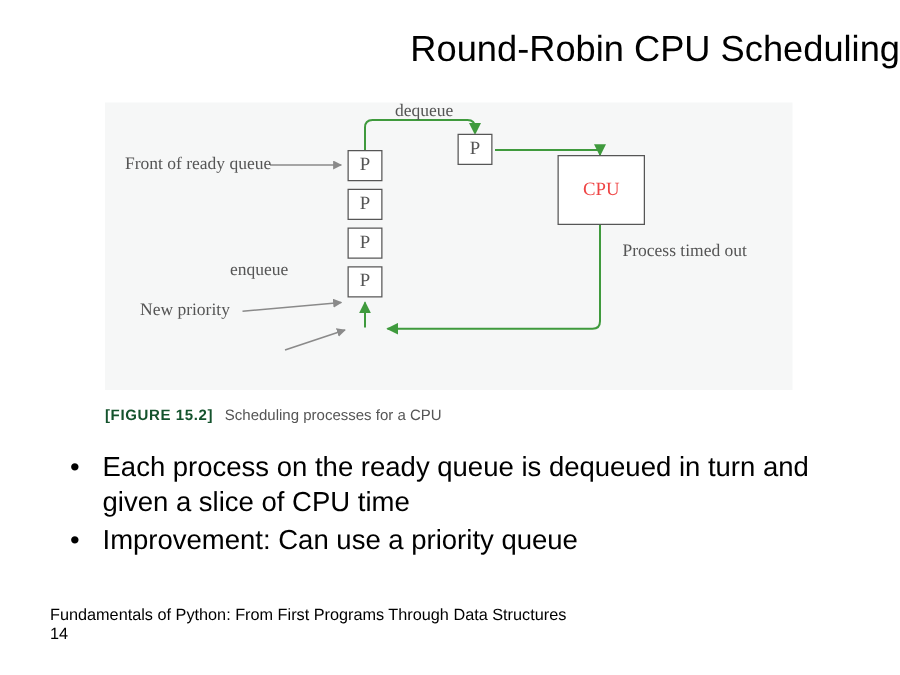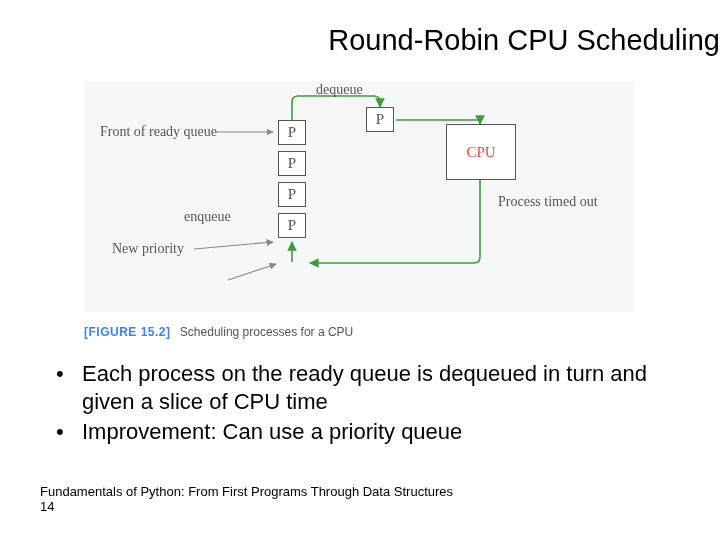--- a/index.html
+++ b/index.html
@@ -28,21 +28,21 @@
   }
   .figure-caption {
     position: absolute;
     left: 84px;
     top: 325px;
     font-size: 12px;
     color: #555;
   }
   .figure-caption .fig-label {
     font-weight: bold;
-    color: #3b82f6;
+    color: #14532d;
     letter-spacing: 0.5px;
     margin-right: 6px;
   }
   .bullets {
     position: absolute;
     left: 56px;
     top: 360px;
     width: 620px;
     font-size: 22px;
     line-height: 1.28;

